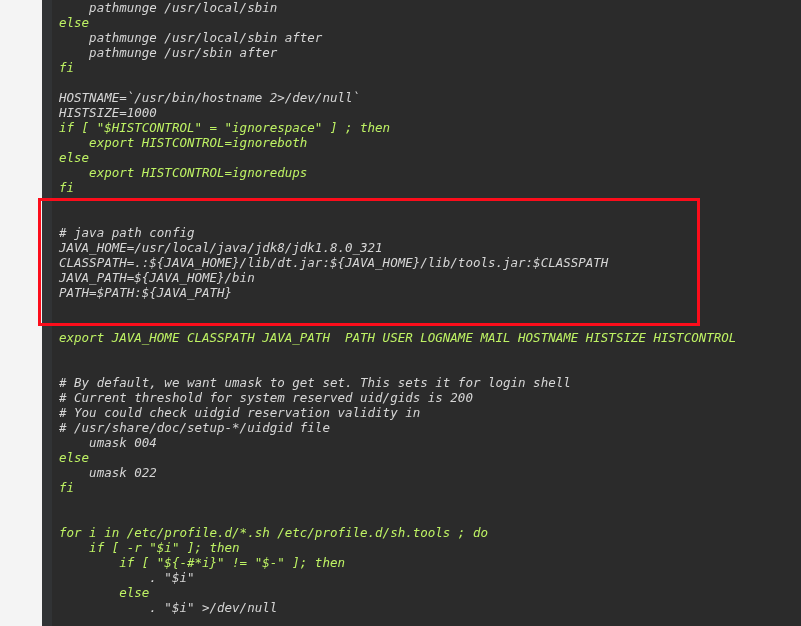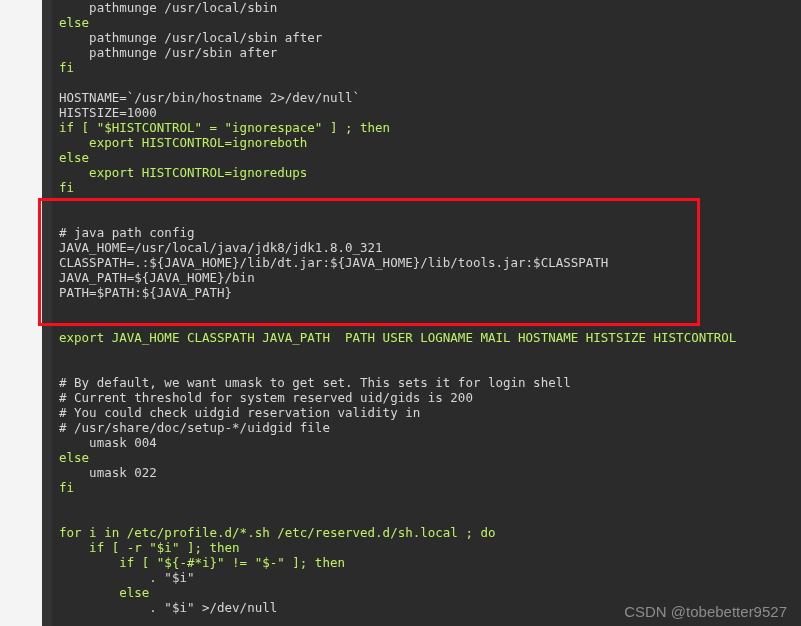--- a/index.html
+++ b/index.html
@@ -7,20 +7,21 @@
     padding: 0;
     background: #f5f5f5;
   }
   #screenshot {
     position: relative;
     width: 801px;
     height: 626px;
     background: #f4f4f4;
     overflow: hidden;
     font-family: "DejaVu Sans Mono", "Liberation Mono", monospace;
+    font-style: italic;
   }
   
   .page-margin {
     position: absolute;
     left: 0; top: 0;
     width: 42px;
     height: 626px;
     background: #f4f4f4;
   }
   
@@ -123,26 +124,25 @@
         <div class="code-line"># By default, we want umask to get set. This sets it for login shell</div>
         <div class="code-line"># Current threshold for system reserved uid/gids is 200</div>
         <div class="code-line"># You could check uidgid reservation validity in</div>
         <div class="code-line"># /usr/share/doc/setup-*/uidgid file</div>
         <div class="code-line">    umask 004</div>
         <div class="code-line kw">else</div>
         <div class="code-line">    umask 022</div>
         <div class="code-line kw">fi</div>
         <div class="code-line blank"> </div>
         <div class="code-line blank"> </div>
-        <div class="code-line kw">for i in /etc/profile.d/*.sh /etc/reserved.d/sh.local ; do</div>
+        <div class="code-line kw">for i in /etc/profile.d/*.sh /etc/profile.d/sh.tools ; do</div>
         <div class="code-line kw">    if [ -r "$i" ]; then</div>
         <div class="code-line kw">        if [ "${-#*i}" != "$-" ]; then</div>
         <div class="code-line">            . "$i"</div>
         <div class="code-line kw">        else</div>
         <div class="code-line">            . "$i" &gt;/dev/null</div>
       </div>
   </div>
 
   <div class="red-box"></div>
 
-  <div class="watermark">CSDN @tobebetter9527</div>
 
 </div>
 
 </body></html>

